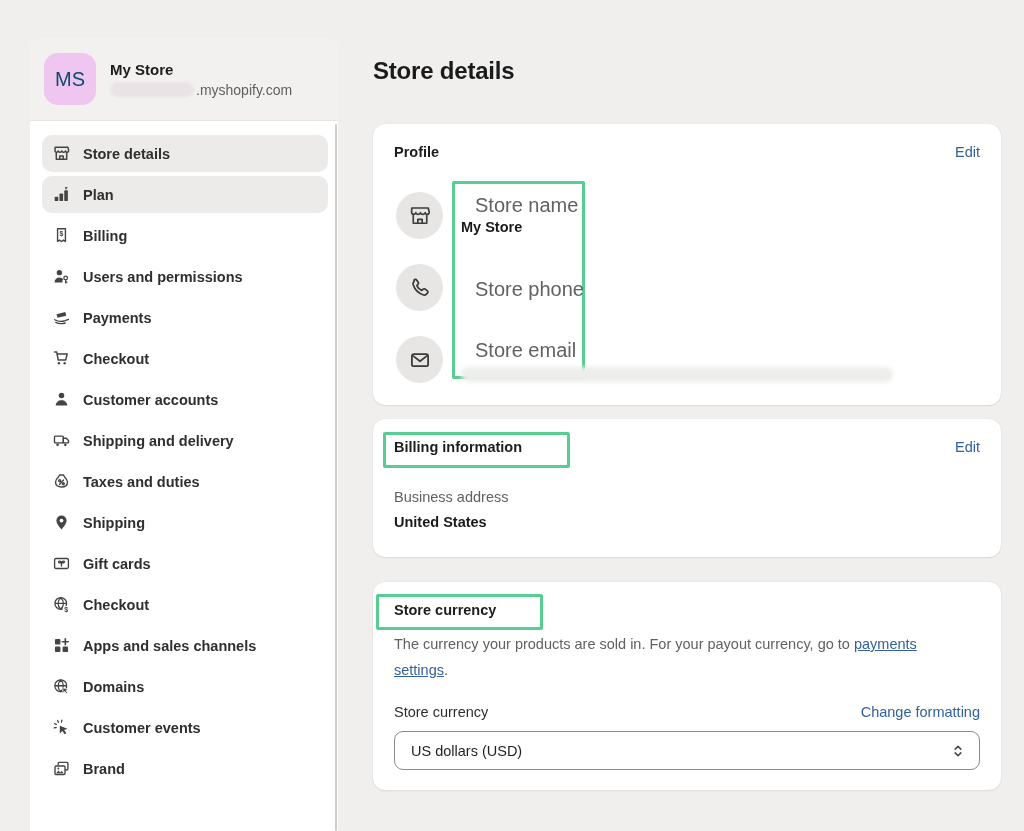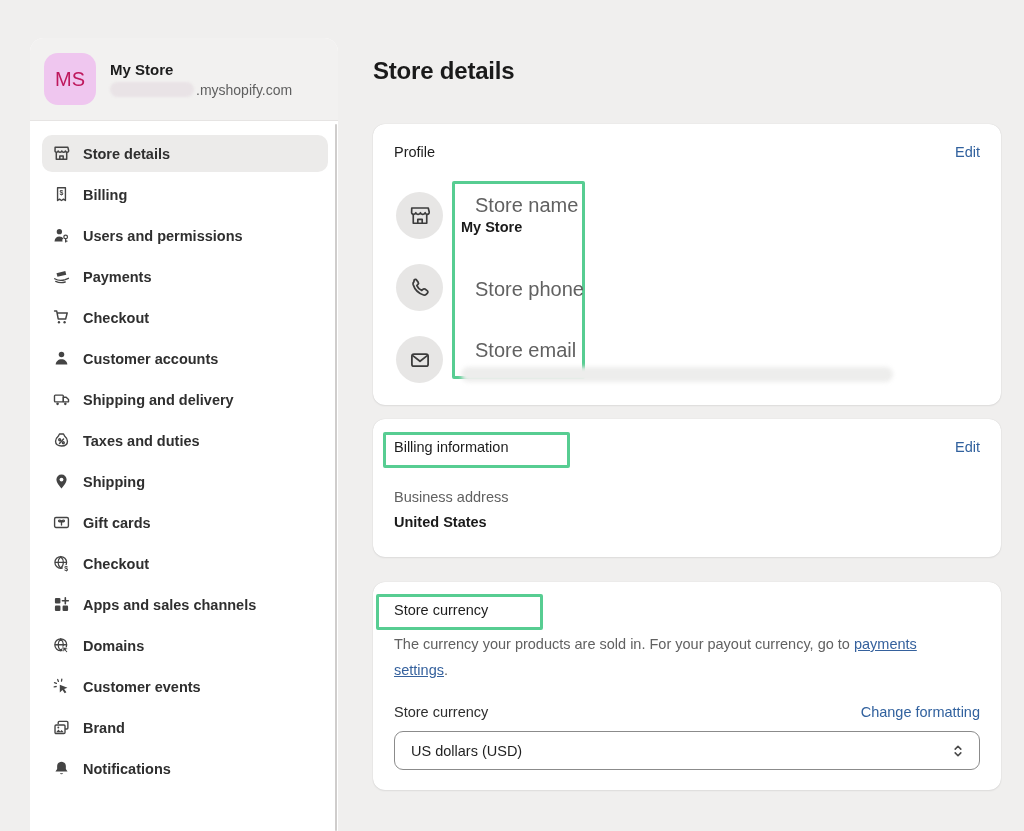--- a/index.html
+++ b/index.html
@@ -28,21 +28,21 @@
     display: flex; align-items: center; gap: 14px;
     background: #f2f1f0;
     border-radius: 14px 14px 0 0;
     padding: 15px 14px;
     border-bottom: 1px solid #e6e4e3;
   }
   .avatar {
     width: 52px; height: 52px; flex: none;
     border-radius: 14px;
     background: #efc6ef;
-    color: #be185d;
+    color: #0c4a6e;
     font-size: 20px; font-weight: 500;
     display: flex; align-items: center; justify-content: center;
   }
   .store-name { font-size: 15px; font-weight: 700; color: #1c1c1c; margin-bottom: 4px; }
   .store-domain { font-size: 14px; color: #5f5f5f; display: flex; align-items: center; }
   .redact-pill {
     display: inline-block;
     width: 84px; height: 15px;
     background: #e9e3e6;
     border-radius: 8px;
@@ -71,21 +71,21 @@
     letter-spacing: -0.2px;
   }
   .card {
     position: relative;
     margin-left: 35px;
     width: 628px;
     background: #ffffff;
     border-radius: 12px;
     box-shadow: 0 1px 2px rgba(0,0,0,0.07), 0 0 1px rgba(0,0,0,0.16);
   }
-  .card-title { position: absolute; left: 21px; top: 20px; font-size: 14.5px; font-weight: 400; color: #1d1d1d; }
+  .card-title { position: absolute; left: 21px; top: 20px; font-size: 14.5px; font-weight: 700; color: #1d1d1d; }
   .edit-link {
     position: absolute; right: 21px; top: 20px;
     font-size: 14.5px; font-weight: 500; color: #31619e;
     text-decoration: none; cursor: pointer;
   }
 
   .card-profile { margin-top: 39px; height: 281px; }
   .p-circle {
     position: absolute; left: 23px;
     width: 47px; height: 47px; border-radius: 50%;
@@ -164,20 +164,32 @@
       <span class="nav-icon">
           <svg viewBox="0 0 16 16" fill="none" stroke="currentColor" stroke-width="1.4" stroke-linecap="round" stroke-linejoin="round">
             <path d="M3.1 7.4v5.9h9.8V7.4"></path>
             <path d="M2 2.2h12l.7 2.9c.2.9-.5 1.7-1.4 1.7-.8 0-1.5-.5-1.6-1.2-.1.7-.8 1.2-1.6 1.2h-.2c-.8 0-1.5-.5-1.6-1.2-.1.7-.8 1.2-1.6 1.2h-.2c-.8 0-1.5-.5-1.6-1.2-.1.7-.8 1.2-1.6 1.2-.9 0-1.6-.8-1.4-1.7z"></path>
             <path d="M6.4 13.3v-2.9h3.2v2.9"></path>
           </svg>
         </span>
       <span>Store details</span>
     </div>
 
+    <div class="nav-item active">
+      <span class="nav-icon">
+          <svg viewBox="0 0 16 16" fill="currentColor">
+            <rect x="1.6" y="10" width="3.4" height="4.2" rx="0.8"></rect>
+            <rect x="6.1" y="7" width="3.4" height="7.2" rx="0.8"></rect>
+            <rect x="10.6" y="4" width="3.4" height="10.2" rx="0.8"></rect>
+            <rect x="11.6" y="0.8" width="1" height="2.6" rx="0.5"></rect>
+            <path d="M12.2 0.9l2 0.8-2 0.8z"></path>
+          </svg>
+        </span>
+      <span>Plan</span>
+    </div>
 
     <div class="nav-item">
       <span class="nav-icon">
           <svg viewBox="0 0 16 16" fill="none" stroke="currentColor" stroke-width="1.3" stroke-linejoin="round">
             <path d="M4.3 1.7h7.4v12l-1.85-1.3-1.85 1.3-1.85-1.3-1.85 1.3z"></path>
             <text x="8" y="8.9" font-size="6.5" font-weight="bold" fill="currentColor" stroke="none" text-anchor="middle">$</text>
           </svg>
         </span>
       <span>Billing</span>
     </div>
@@ -325,29 +337,20 @@
           <svg viewBox="0 0 16 16" fill="none" stroke="currentColor" stroke-width="1.3" stroke-linejoin="round">
             <path d="M4.9 4.6V3.2c0-.6.4-1 1-1h7.1c.6 0 1 .4 1 1v5.2c0 .6-.4 1-1 1h-1.6"></path>
             <rect x="1.9" y="5.6" width="9.4" height="8.2" rx="1" fill="#fff"></rect>
             <path d="M2.8 12.6l2.3-2.8 1.7 1.9 1.3-1.3 2.2 2.4z" fill="currentColor" stroke="none"></path>
             <circle cx="5" cy="8" r="0.9" fill="currentColor" stroke="none"></circle>
           </svg>
         </span>
       <span>Brand</span>
     </div>
 
-    <div class="nav-item">
-      <span class="nav-icon">
-          <svg viewBox="0 0 16 16" fill="currentColor">
-            <path d="M8 1.6c-2.4 0-4.1 1.8-4.1 4.1v2.7L2.3 10.9h11.4L12.1 8.4V5.7c0-2.3-1.7-4.1-4.1-4.1z"></path>
-            <path d="M6.5 12.4a1.6 1.6 0 0 0 3 0z"></path>
-          </svg>
-        </span>
-      <span>Notifications</span>
-    </div>
 
   </nav>
 </aside>
 
 <main class="main">
   <h1 class="page-title">Store details</h1>
 
   <section class="card card-profile">
     <div class="card-title">Profile</div>
     <a class="edit-link">Edit</a>

